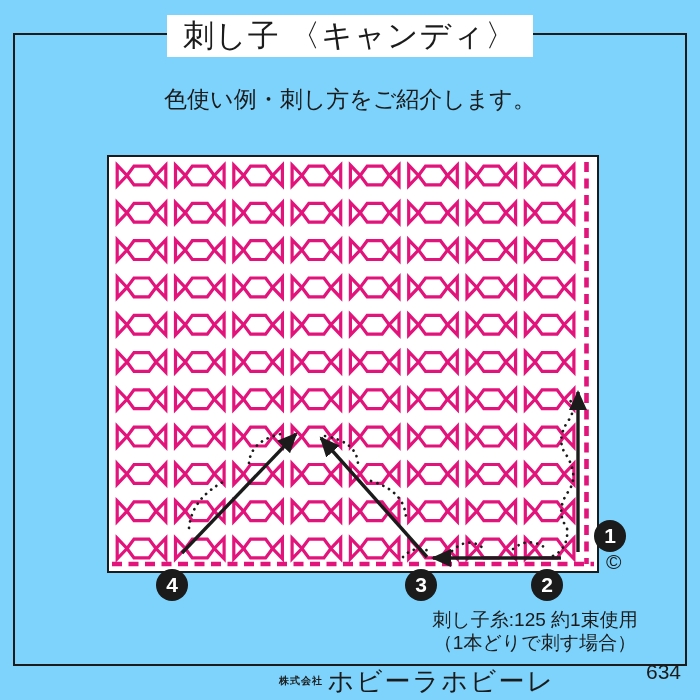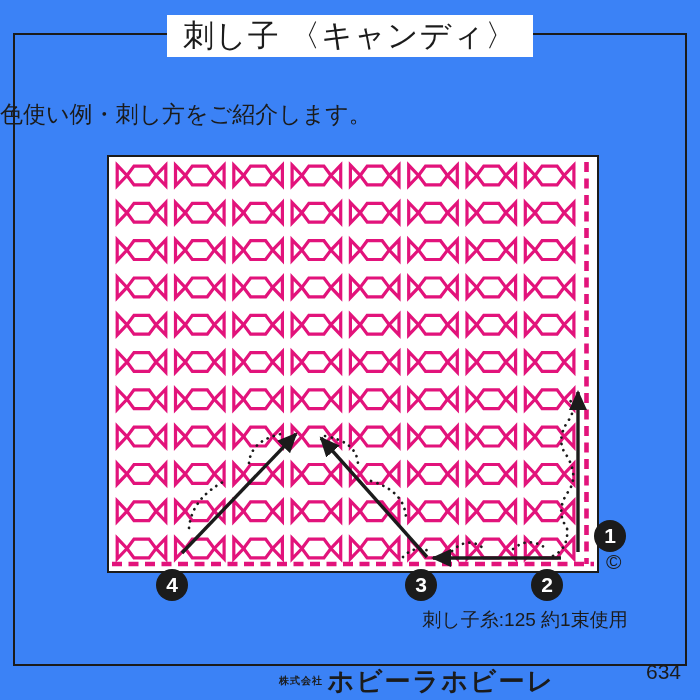--- a/index.html
+++ b/index.html
@@ -1,43 +1,43 @@
 <!DOCTYPE html>
 <html style="--pink: #e2137b; --ink: #1b1b1b;"><head>
 <meta charset="utf-8">
 <style>
   :root{ --pink:#e2137b; --ink:#1b1b1b; }
   html,body{margin:0;padding:0;background:#fff;}
-  .page{position:relative;width:700px;height:700px;background:#3b82f6;overflow:hidden;
+  .page{position:relative;width:700px;height:700px;background:#7dd3fc;overflow:hidden;
         font-family:"Liberation Sans",sans-serif;color:var(--ink);}
   .frame{position:absolute;left:13px;top:33px;width:670px;height:629px;border:2px solid var(--ink);}
   .title{position:absolute;top:15px;left:50%;transform:translateX(-50%);background:#fff;
          padding:0 16px;font-size:31px;font-weight:500;letter-spacing:1px;white-space:nowrap;z-index:2;}
-  .intro{position:absolute;top:83px;left:0;width:100%;
-         font-size:23px;line-height:33px;z-index:2;margin-top:15px;}
+  .intro{position:absolute;top:83px;left:0;width:100%;text-align:center;
+         font-size:23px;line-height:33px;z-index:2;}
   .pattern-box{position:absolute;left:107px;top:155px;width:488px;height:414px;
                border:2px solid var(--ink);background:#fff;}
   .pattern-svg{display:block;width:488px;height:414px;}
   .candy path{fill:none;stroke:var(--pink);stroke-width:3.2;stroke-linejoin:miter;}
   .pink-dash{stroke:var(--pink);stroke-width:4.6;stroke-dasharray:10 6.5;fill:none;}
   .overlay{position:absolute;left:0;top:0;width:700px;height:700px;z-index:3;pointer-events:none;}
   .arrow{stroke:var(--ink);stroke-width:3.4;fill:none;}
   .dots{stroke:var(--ink);stroke-width:2.7;fill:none;stroke-linecap:round;stroke-dasharray:0.1 6.4;}
   .step-marker{position:absolute;width:32px;height:32px;border-radius:50%;background:var(--ink);
                color:#fff;display:flex;align-items:center;justify-content:center;
                font-size:21px;font-weight:bold;z-index:4;}
   #step1{left:594px;top:520px;} #step2{left:531px;top:569px;}
   #step3{left:405px;top:569px;} #step4{left:156px;top:569px;}
   .copyright{position:absolute;left:606px;top:550px;font-size:21px;z-index:4;}
-  .thread-note{position:absolute;left:394px;top:608px;width:262px;text-align:center;
+  .thread-note{position:absolute;left:404px;top:608px;width:262px;text-align:center;
                font-size:19px;line-height:23px;z-index:2;}
   .footer-company{position:absolute;left:417px;top:664px;transform:translateX(-50%);
                   white-space:nowrap;z-index:2;}
   .footer-company .prefix{font-size:10px;font-weight:bold;vertical-align:6px;letter-spacing:1px;}
-  .footer-company .name{font-size:26px;font-weight:700;letter-spacing:2px;}
+  .footer-company .name{font-size:26px;font-weight:400;letter-spacing:2px;}
   .sheet-number{position:absolute;left:646px;top:660px;font-size:21px;z-index:2;}
 </style>
 </head>
 <body>
 
 <div class="page">
 
   <div class="frame"></div>
 
   <div class="title">刺し子 〈キャンディ〉</div>
@@ -172,20 +172,21 @@
 
   <div class="step-marker" id="step1">1</div>
   <div class="step-marker" id="step2">2</div>
   <div class="step-marker" id="step3">3</div>
   <div class="step-marker" id="step4">4</div>
 
   <div class="copyright">©</div>
 
   <div class="thread-note">
     <div>刺し子糸:125 約1束使用</div>
+    <div>（1本どりで刺す場合）</div>
   </div>
 
   <div class="footer-company">
     <span class="prefix">株式会社</span>
     <span class="name">ホビーラホビーレ</span>
   </div>
   <div class="sheet-number">634</div>
 
 </div>
 

